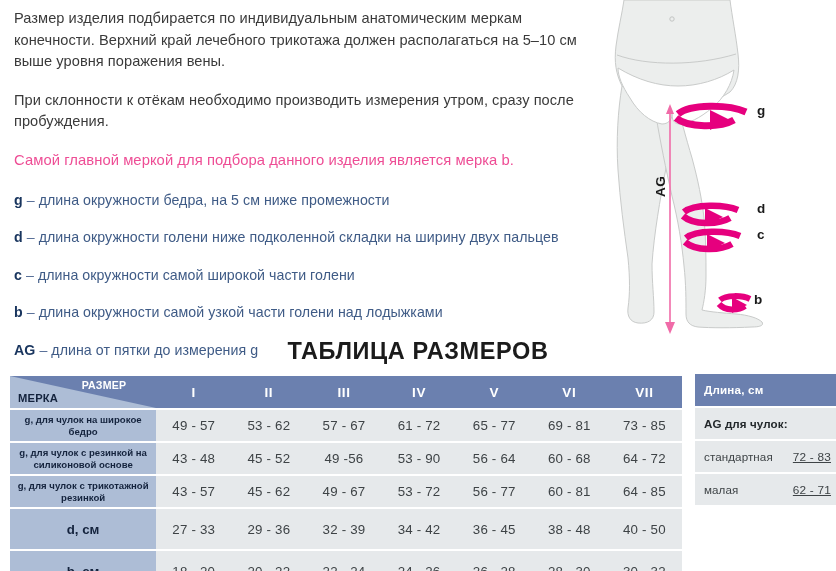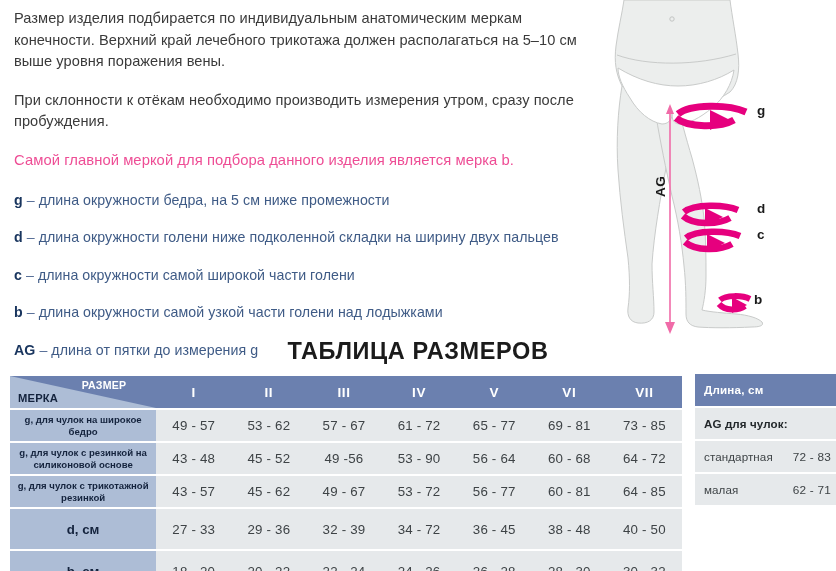--- a/index.html
+++ b/index.html
@@ -224,21 +224,21 @@
     padding: 0 9px;
     box-sizing: border-box;
     font-size: 11.6px;
     color: #3e4346;
   }
   .side-row.title-row {
     font-weight: bold;
     color: #23282b;
   }
   .side-row .sp-name { flex: 1 1 auto; letter-spacing: 0.1px; }
-  .side-row .sp-val  { flex: 0 0 auto; font-size: 11.8px; letter-spacing: 0.2px; }
+  .side-row .sp-val  { flex: 0 0 auto; font-size: 11.8px; letter-spacing: 0.2px; text-decoration: underline; }
 </style>
 </head>
 <body>
 
 <div class="top-area">
 
   <div class="text-col">
     <p class="para">Размер изделия подбирается по индивидуальным анатомическим меркам конечности. Верхний край лечебного трикотажа должен располагаться на 5–10 см выше уровня поражения вены.</p>
     <p class="para">При склонности к отёкам необходимо производить измерения утром, сразу после пробуждения.</p>
     <p class="highlight">Самой главной меркой для подбора данного изделия является мерка b.</p>
@@ -410,21 +410,21 @@
         <td class="datacell">53 - 72</td>
         <td class="datacell">56 - 77</td>
         <td class="datacell">60 - 81</td>
         <td class="datacell">64 - 85</td>
       </tr>
       <tr>
         <td class="rowlabel big">d, см</td>
         <td class="datacell">27 - 33</td>
         <td class="datacell">29 - 36</td>
         <td class="datacell">32 - 39</td>
-        <td class="datacell">34 - 72</td>
+        <td class="datacell">34 - 42</td>
         <td class="datacell">36 - 45</td>
         <td class="datacell">38 - 48</td>
         <td class="datacell">40 - 50</td>
       </tr>
       <tr>
         <td class="rowlabel big">b, см</td>
         <td class="datacell">18 - 20</td>
         <td class="datacell">20 - 22</td>
         <td class="datacell">22 - 24</td>
         <td class="datacell">24 - 26</td>

